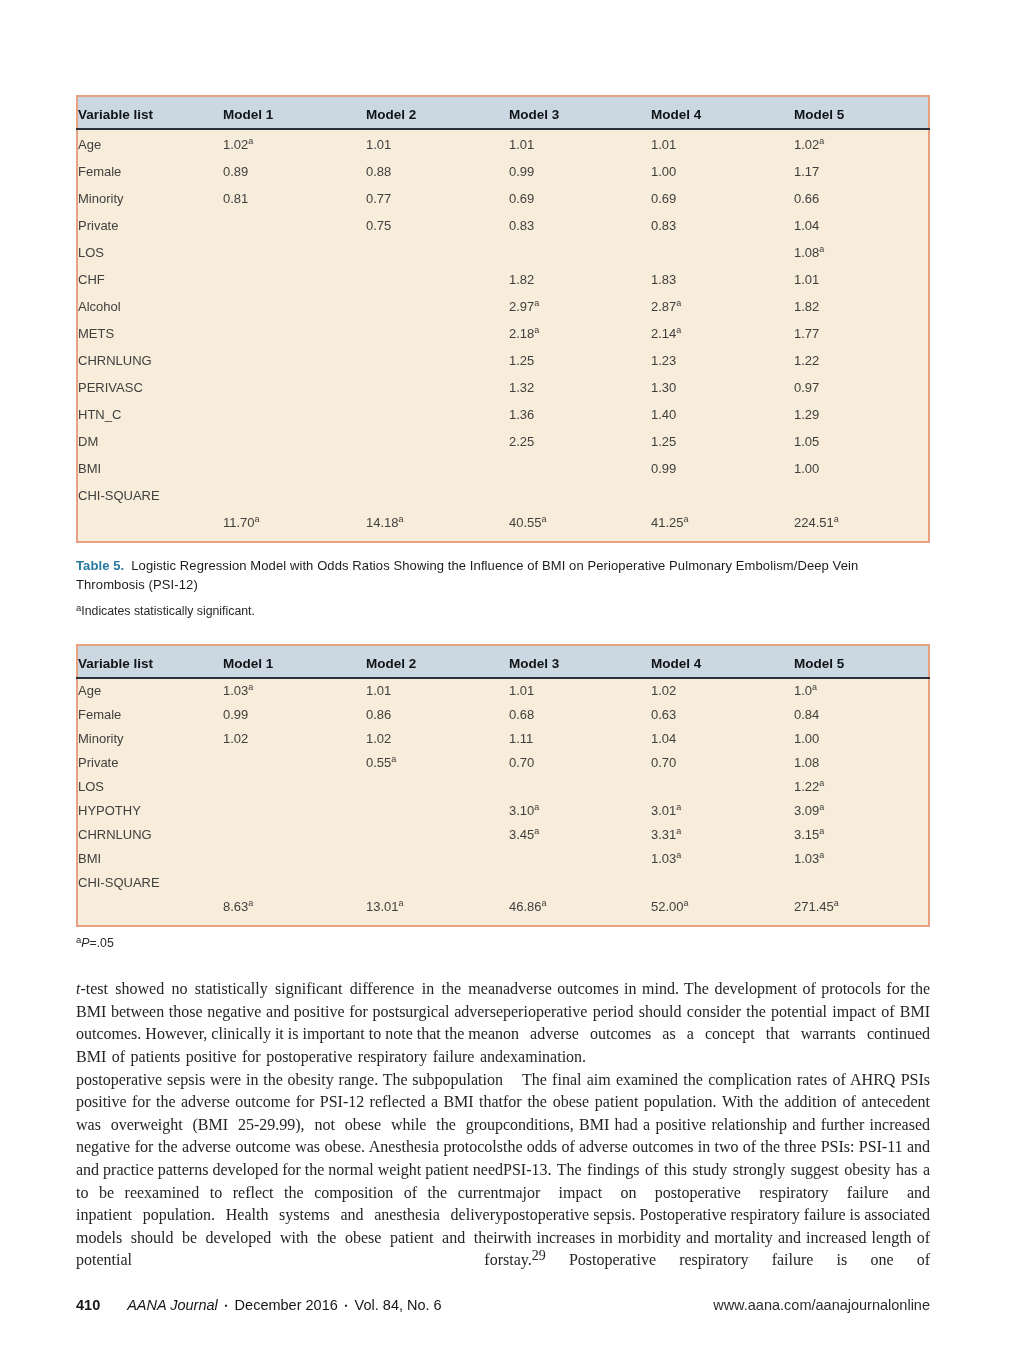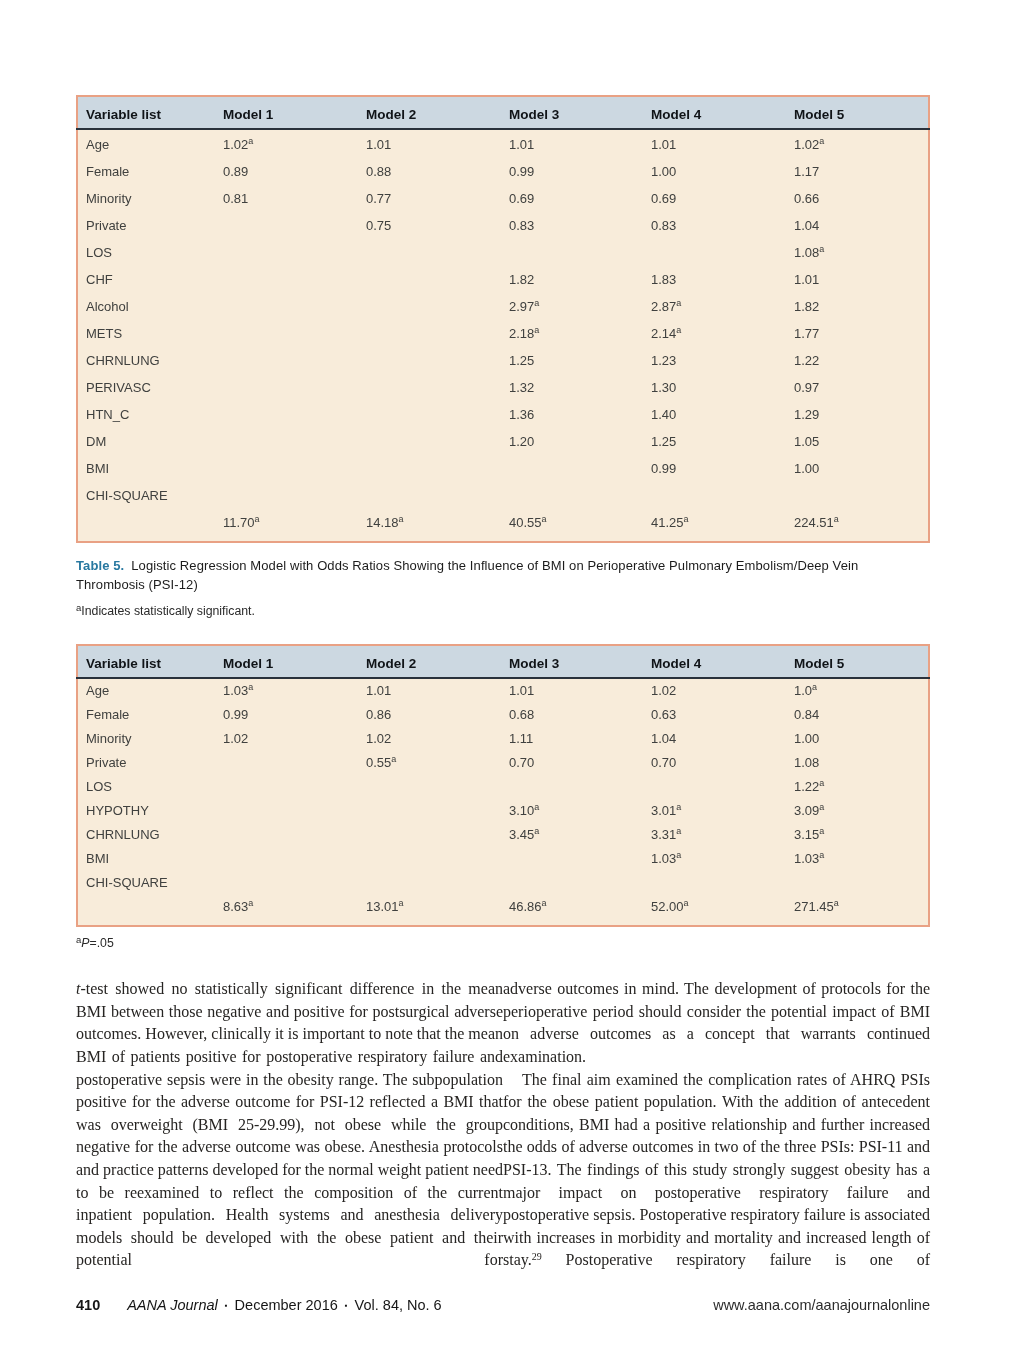--- a/index.html
+++ b/index.html
@@ -35,21 +35,21 @@
     font-size: 13.5px;
     color: #101418;
     padding: 10px 0 6px 0;
   }
   .data-table td {
     font-size: 13px;
     color: #40413f;
     padding: 6px 0 5px 0;
     line-height: 15px;
   }
-  .data-table th:nth-child(1), .data-table td:nth-child(1) { width: 146px; padding-left: 8px; }
+  .data-table th:nth-child(1), .data-table td:nth-child(1) { width: 146px; }
   .data-table th:nth-child(2), .data-table td:nth-child(2) { width: 143px; }
   .data-table th:nth-child(3), .data-table td:nth-child(3) { width: 143px; }
   .data-table th:nth-child(4), .data-table td:nth-child(4) { width: 142px; }
   .data-table th:nth-child(5), .data-table td:nth-child(5) { width: 143px; }
   .data-table td sup { font-size: 9px; line-height: 0; vertical-align: 5px; }
   .data-table tbody tr:last-child td { padding-bottom: 11px; }
   .t5 td { padding-top: 6.5px; padding-bottom: 5.5px; }
   .t6 td { padding-top: 4.8px; padding-bottom: 4.2px; }
 
   
@@ -78,21 +78,21 @@
   .col { flex: 1 1 0; }
   .body-text p {
     font-family: "Liberation Serif", serif;
     font-size: 16px;
     line-height: 22.6px;
     text-align: justify;
     color: #262422;
   }
   .body-text p.fill-last { text-align-last: justify; }
   .body-text p.indent { text-indent: 19px; }
-  .body-text sup { font-size: 10px; line-height: 0; vertical-align: 5px; }
+  .body-text sup { font-size: 14px; line-height: 0; vertical-align: 5px; }
   .lead-italic { font-style: italic; }
 
   
   .page-footer {
     position: absolute;
     top: 1297px;
     left: 76px;
     width: 854px;
     display: flex;
     justify-content: space-between;
@@ -209,21 +209,21 @@
               <td></td>
               <td></td>
               <td>1.36</td>
               <td>1.40</td>
               <td>1.29</td>
             </tr>
             <tr>
               <td>DM</td>
               <td></td>
               <td></td>
-              <td>1.20</td>
+              <td>2.25</td>
               <td>1.25</td>
               <td>1.05</td>
             </tr>
             <tr>
               <td>BMI</td>
               <td></td>
               <td></td>
               <td></td>
               <td>0.99</td>
               <td>1.00</td>

